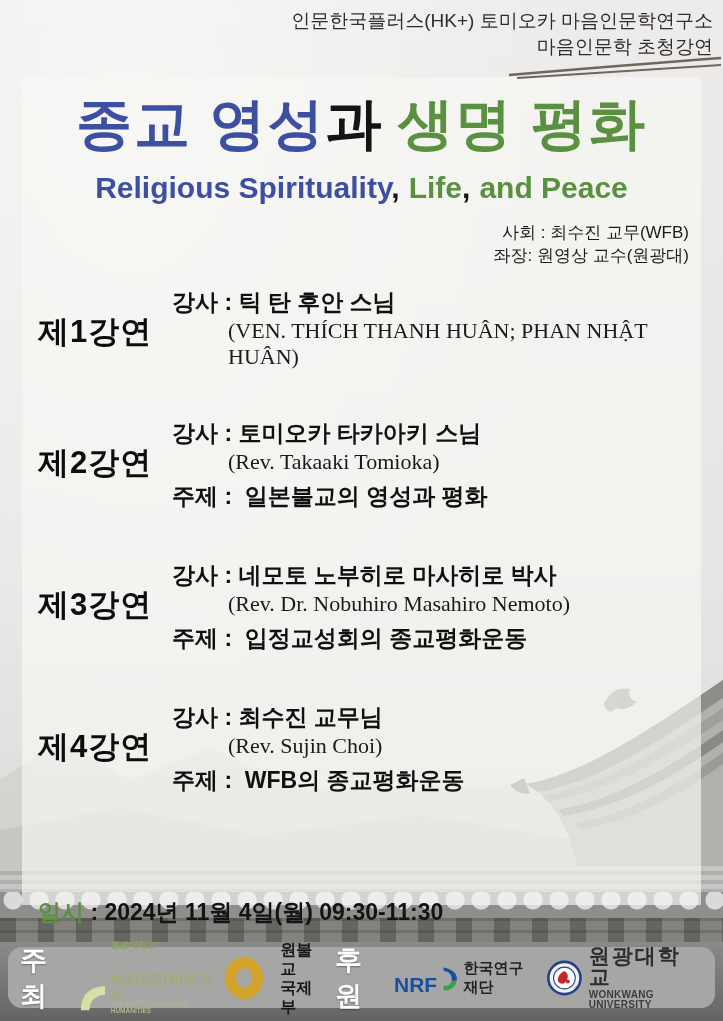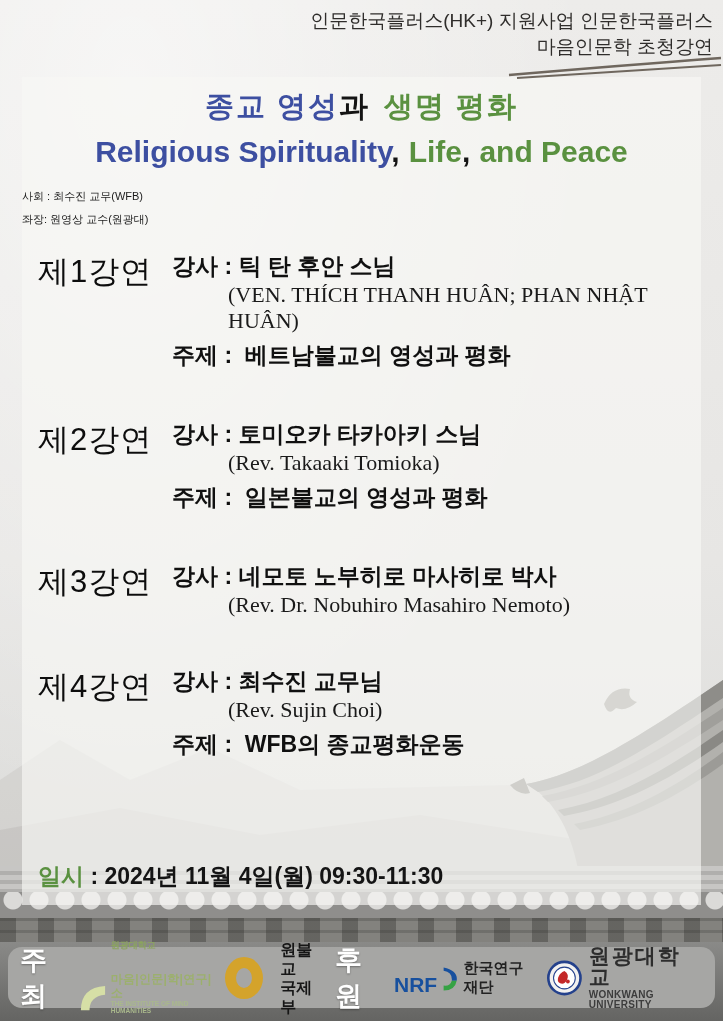--- a/index.html
+++ b/index.html
@@ -24,31 +24,31 @@
     background:repeating-linear-gradient(180deg,#c7c6c4 0 5px,#b0afad 5px 9px);}
   .tiles-scallop{height:26px;background-color:#8f8e8c;
     background-image:radial-gradient(circle at 13px 8px,#dbdad8 0 9px,rgba(0,0,0,0) 10px);
     background-size:26px 26px;background-repeat:repeat-x;}
   .tiles-bottom{height:24px;background-color:#83827e;
     background-image:repeating-linear-gradient(90deg,rgba(45,45,42,0.35) 0 16px,rgba(0,0,0,0) 16px 38px),
                      repeating-linear-gradient(180deg,rgba(0,0,0,0.15) 0 3px,rgba(0,0,0,0) 3px 12px);}
   
   .panel{position:absolute;left:22px;top:77px;width:679px;height:828px;
     background:rgba(248,247,245,0.66);z-index:2;}
-  .title-row{margin-top:10px;text-align:center;font-size:29px;font-weight:800;letter-spacing:2px;}
+  .title-row{margin-top:10px;text-align:center;font-size:56px;font-weight:800;letter-spacing:2px;}
   .t-blue{color:#3d4fa1}.t-black{color:#141414}.t-green{color:#5a9140;margin-left:14px;}
   .subtitle-row{text-align:center;font-family:Liberation Sans, sans-serif;font-weight:700;
     font-size:30px;margin-top:8px;}
   .s-blue{color:#3d4fa1}.s-black{color:#141414}.s-green{color:#5a9140;margin-left:9px;}
-  .moderators{padding-right:12px;font-size:11px;line-height:23px;
+  .moderators{text-align:right;padding-right:12px;font-size:17px;line-height:23px;
     margin-top:16px;color:#1c1c1c;}
   .lectures{margin-top:20px;display:flex;flex-direction:column;gap:48px;}
   .lecture{display:flex;}
   .lec-label{width:150px;flex:0 0 150px;padding-left:16px;box-sizing:border-box;
-    font-size:31px;font-weight:400;color:#0d0d0d;letter-spacing:1px;}
+    font-size:31px;font-weight:700;color:#0d0d0d;margin-top:24px;letter-spacing:1px;}
   .lec-content{flex:1;}
   .lec-speaker{font-size:23px;font-weight:700;color:#101010;white-space:pre-wrap;}
   .lec-speaker-en{font-family:"Liberation Serif",serif;font-size:22px;color:#1a1a1a;
     padding-left:56px;margin-top:0;white-space:pre-wrap;}
   .lec-topic{font-size:23px;font-weight:700;color:#101010;margin-top:6px;white-space:pre-wrap;}
   .schedule{margin-top:34px;padding-left:16px;font-size:23px;font-weight:700;
     line-height:33px;color:#141414;white-space:pre-wrap;}
   .sch-green{color:#5a9140}.sch-blue{color:#3d4fa1}
   
   .footer{position:absolute;left:0;top:942px;width:723px;height:79px;z-index:4;
@@ -73,21 +73,21 @@
   .wku-text{line-height:1;}
   .wku-name{font-size:21px;font-weight:800;color:#2d2d2d;letter-spacing:2px;}
   .wku-en{font-size:10px;font-weight:700;color:#3c3c3c;margin-top:3px;letter-spacing:0.3px;}
 </style>
 </head>
 <body>
 
 <div class="poster">
 
   <div class="top-header">
-    <div>인문한국플러스(HK+) 지원사업 인문한국플러스</div>
+    <div>인문한국플러스(HK+) 토미오카 마음인문학연구소</div>
     <div>마음인문학 초청강연</div>
   </div>
   <svg class="swoosh" width="216" height="24" viewBox="0 0 216 24">
     <path d="M2,19 Q120,9 214,2" stroke="#6f675e" stroke-width="2.6" fill="none"></path>
     <path d="M10,22 Q132,14 214,9" stroke="#6f675e" stroke-width="2" fill="none"></path>
   </svg>
 
   <svg class="mountains" viewBox="0 0 723 250">
     <path d="M0,150 L60,110 L130,150 L210,118 L300,160 L723,150 L723,250 L0,250 Z" fill="#b9b8b4" opacity="0.28"></path>
     <path d="M0,200 L120,178 L260,205 L420,185 L580,210 L723,195 L723,250 L0,250 Z" fill="#aeada9" opacity="0.30"></path>
@@ -124,38 +124,38 @@
       <div>좌장: 원영상 교수(원광대)</div>
     </div>
 
     <div class="lectures">
 
       <div class="lecture">
         <div class="lec-label">제1강연</div>
         <div class="lec-content">
           <div class="lec-speaker">강사 : 틱 탄 후안 스님</div>
           <div class="lec-speaker-en">(VEN. THÍCH THANH HUÂN; PHAN NHẬT HUÂN)</div>
-          <div class="lec-topic">주제 :  베트남불교의 영성과 평화</div>
         </div>
       </div>
 
       <div class="lecture">
         <div class="lec-label">제2강연</div>
         <div class="lec-content">
           <div class="lec-speaker">강사 : 토미오카 타카아키 스님</div>
           <div class="lec-speaker-en">(Rev. Takaaki Tomioka)</div>
           <div class="lec-topic">주제 :  일본불교의 영성과 평화</div>
         </div>
       </div>
 
       <div class="lecture">
         <div class="lec-label">제3강연</div>
         <div class="lec-content">
           <div class="lec-speaker">강사 : 네모토 노부히로 마사히로 박사</div>
           <div class="lec-speaker-en">(Rev. Dr. Nobuhiro Masahiro Nemoto)</div>
+          <div class="lec-topic">주제 :  입정교성회의 종교평화운동</div>
         </div>
       </div>
 
       <div class="lecture">
         <div class="lec-label">제4강연</div>
         <div class="lec-content">
           <div class="lec-speaker">강사 : 최수진 교무님</div>
           <div class="lec-speaker-en">(Rev. Sujin Choi)</div>
           <div class="lec-topic">주제 :  WFB의 종교평화운동</div>
         </div>

